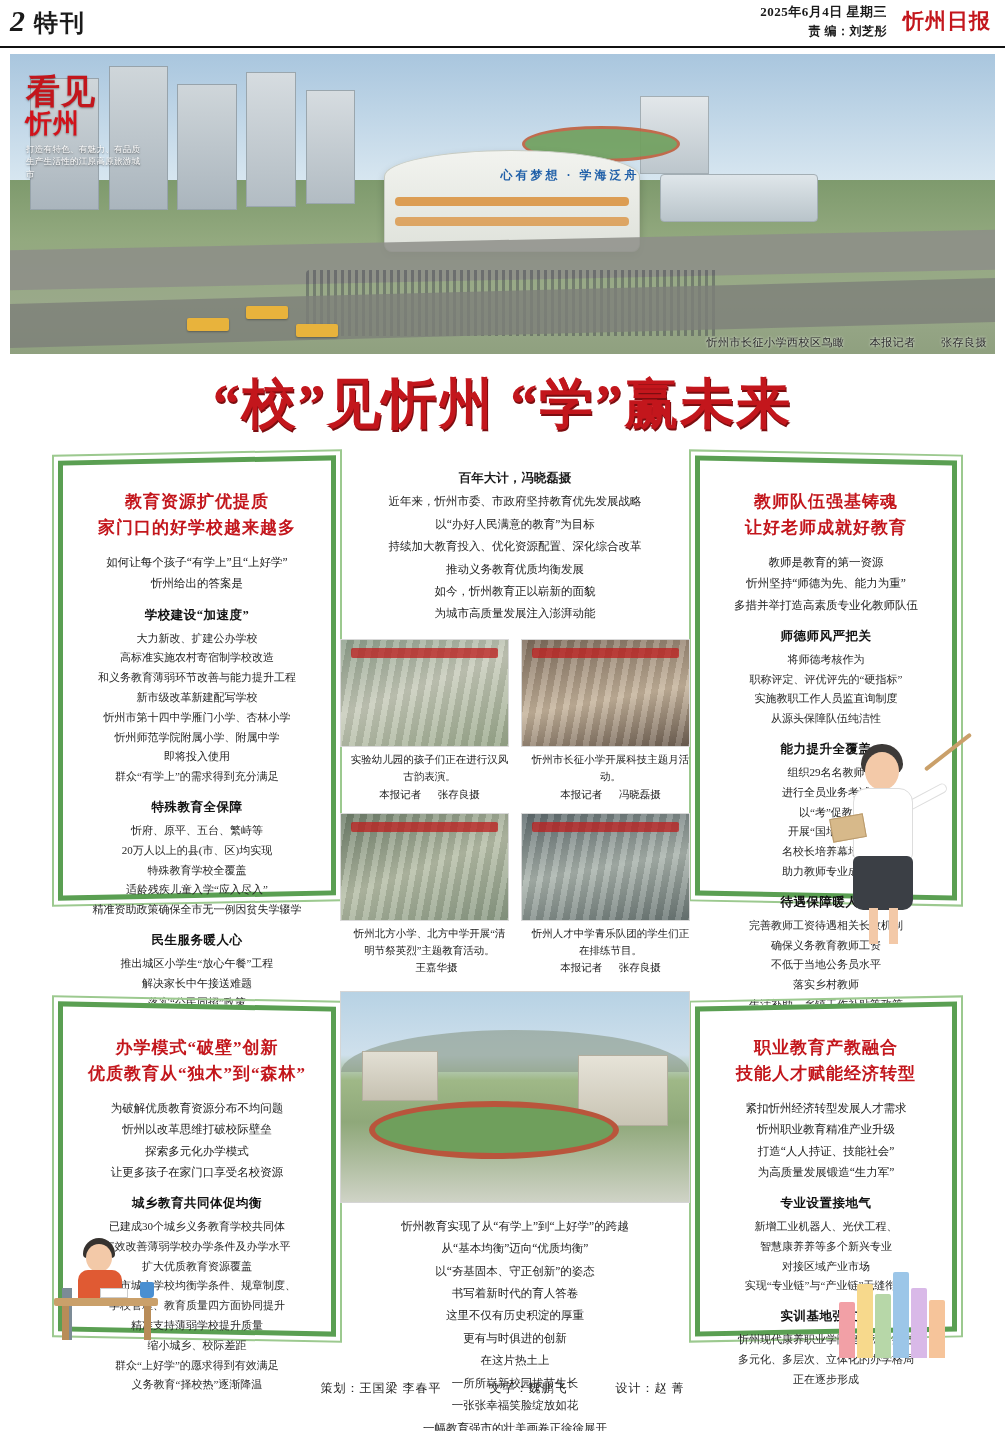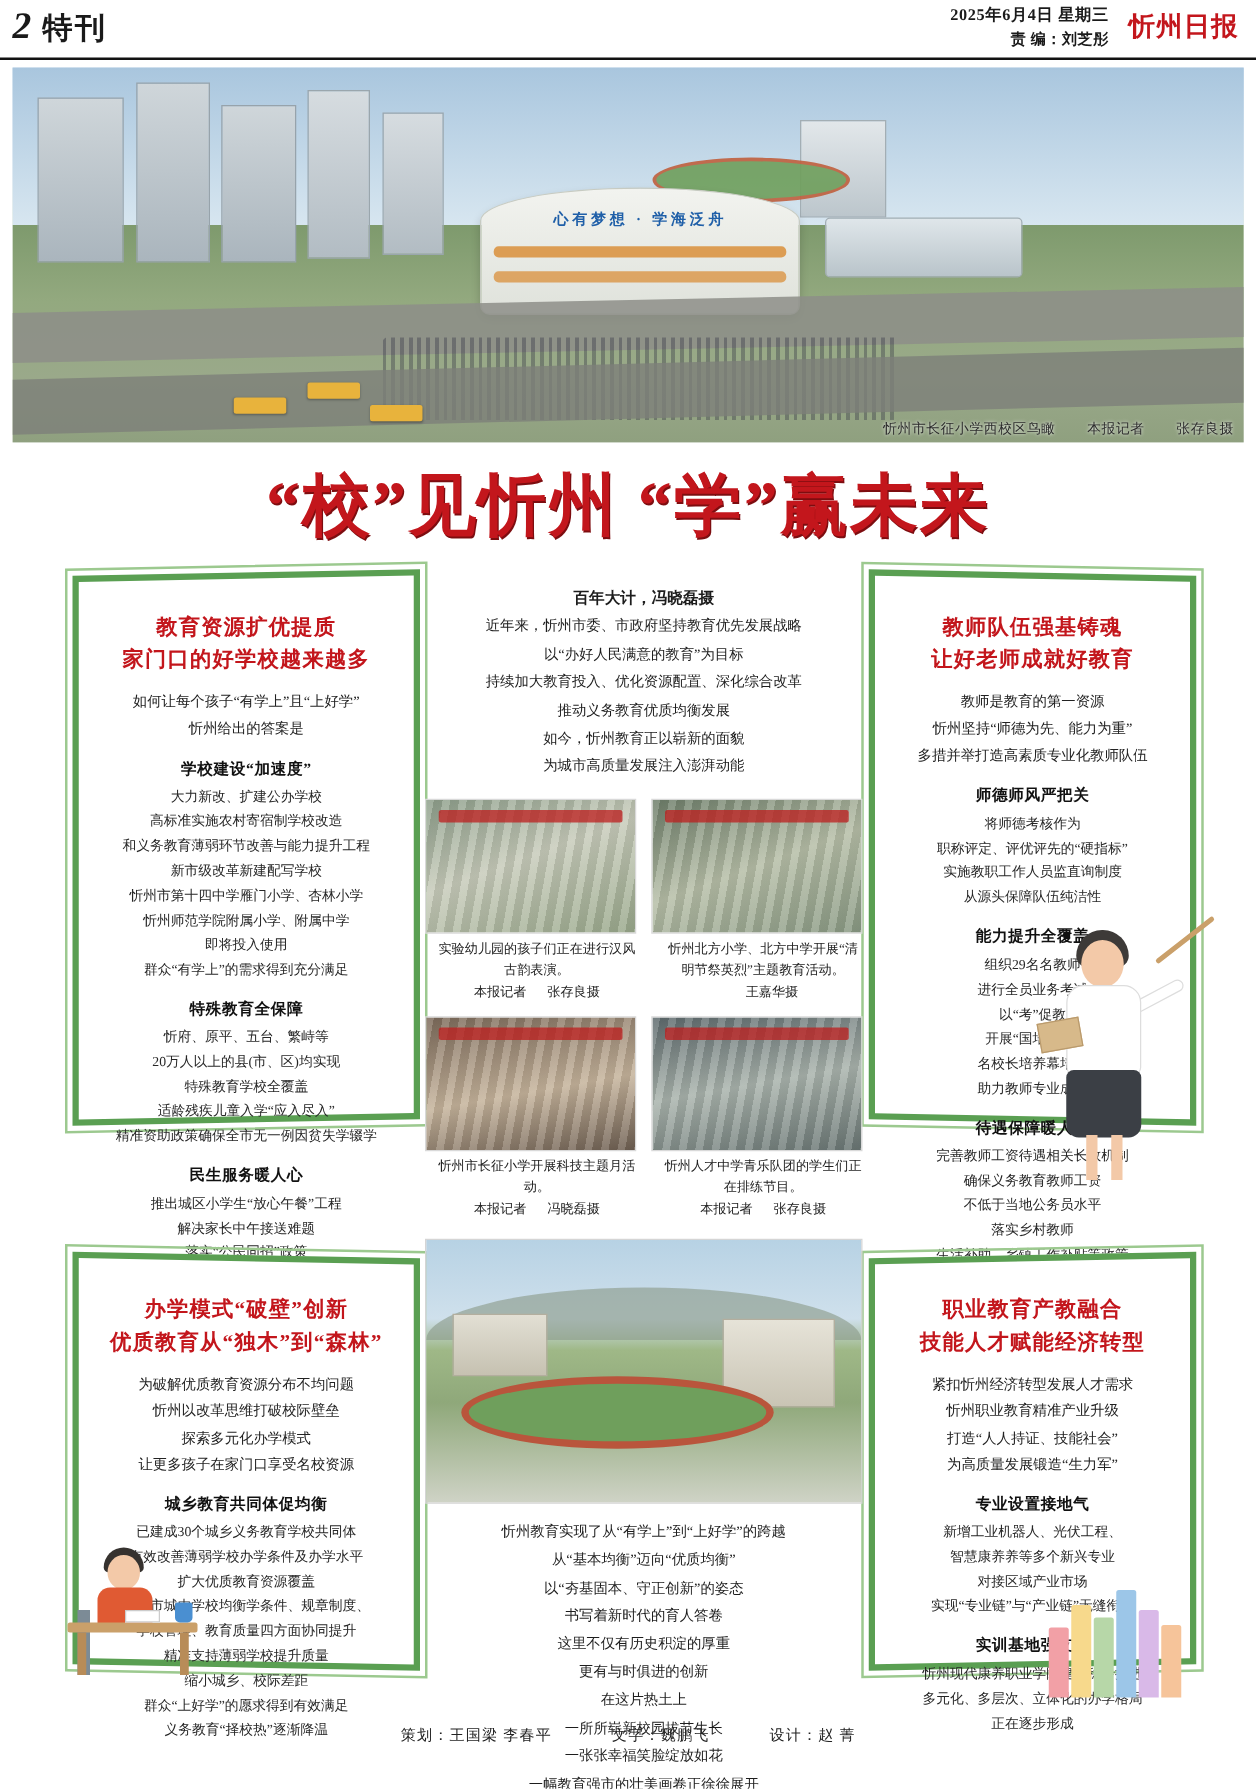--- a/index.html
+++ b/index.html
@@ -51,21 +51,21 @@
     position:absolute; left:38%; top:32%; width:26%; height:34%;
     background:linear-gradient(#f2f3ef,#dfe2db);
     border-radius:50% 50% 8px 8px / 26% 26% 8px 8px;
     border:1px solid #c7cbc2;
     box-shadow:0 4px 8px rgba(0,0,0,.18);
   }
   .school-band { position:absolute; left:4%; right:4%; top:46%; height:9px; background:#d98f3a; opacity:.85; border-radius:4px; }
   .school-band2 { position:absolute; left:4%; right:4%; top:66%; height:9px; background:#d98f3a; opacity:.75; border-radius:4px; }
   .school-text {
     position:absolute; left:0; right:0; top:16%;
-    text-align:center; color:#1f5fa8; font-size:12px; font-weight:bold; letter-spacing:3px;
+    text-align:right; color:#1f5fa8; font-size:12px; font-weight:bold; letter-spacing:3px;
   }
   .blockA, .blockB, .blockC {
     position:absolute; background:linear-gradient(#cfd6da,#aab5bd); border:1px solid #97a3ab;
   }
   .blockA { left:2%; top:8%; width:7%; height:44%; }
   .blockB { left:10%; top:4%; width:6%; height:48%; }
   .blockC { left:17%; top:10%; width:6%; height:42%; }
   .blockD { position:absolute; left:24%; top:6%; width:5%; height:45%; background:linear-gradient(#d6dce0,#b2bcc3); border:1px solid #9aa6ad;}
   .blockE { position:absolute; left:30%; top:12%; width:5%; height:38%; background:linear-gradient(#d6dce0,#b2bcc3); border:1px solid #9aa6ad;}
   .blockF { position:absolute; left:64%; top:14%; width:7%; height:26%; background:linear-gradient(#e2e7ea,#bcc6cc); border:1px solid #a3aeb4;}
@@ -233,20 +233,28 @@
     <div class="school-band"></div>
     <div class="school-band2"></div>
   </div>
   <div class="roadband"></div>
   <div class="crowd"></div>
   <div class="roadband2"></div>
   <div class="bus b1"></div>
   <div class="bus b2"></div>
   <div class="bus b3"></div>
 
+  <div class="hero-badge">
+    <div class="hb-title">
+      <span>看见</span>
+      <span class="small">忻州</span>
+    </div>
+    <div class="hb-sub" style="white-space: pre-line;">打造有特色、有魅力、有品质
+生产生活性的江原高原旅游城市</div>
+  </div>
 
   <div class="hero-cap">
     <span>忻州市长征小学西校区鸟瞰</span>
     <span>本报记者</span>
     <span>张存良摄</span>
   </div>
 </div>
 
 <div class="headline">“校”见忻州 “学”赢未来</div>
 
@@ -371,41 +379,41 @@
         </div>
         <div class="cap">
           <span>实验幼儿园的孩子们正在进行汉风古韵表演。</span>
           <span class="byline">
             <span>本报记者</span>
             <em>张存良摄</em>
           </span>
         </div>
       </div>
       <div>
-        <div class="ph ph2">
-          <div class="ph-ovl"></div>
-          <div class="ph-banner"></div>
-        </div>
-        <div class="cap">
-          <span>忻州北方小学、北方中学开展“清明节祭英烈”主题教育活动。</span>
-          <span class="byline">
-            <em>王嘉华摄</em>
-          </span>
-        </div>
-      </div>
-      <div>
         <div class="ph ph3">
           <div class="ph-ovl"></div>
           <div class="ph-banner"></div>
         </div>
         <div class="cap">
           <span>忻州市长征小学开展科技主题月活动。</span>
           <span class="byline">
             <span>本报记者</span>
             <em>冯晓磊摄</em>
+          </span>
+        </div>
+      </div>
+      <div>
+        <div class="ph ph2">
+          <div class="ph-ovl"></div>
+          <div class="ph-banner"></div>
+        </div>
+        <div class="cap">
+          <span>忻州北方小学、北方中学开展“清明节祭英烈”主题教育活动。</span>
+          <span class="byline">
+            <em>王嘉华摄</em>
           </span>
         </div>
       </div>
       <div>
         <div class="ph ph4">
           <div class="ph-ovl"></div>
           <div class="ph-banner"></div>
         </div>
         <div class="cap">
           <span>忻州人才中学青乐队团的学生们正在排练节目。</span>

